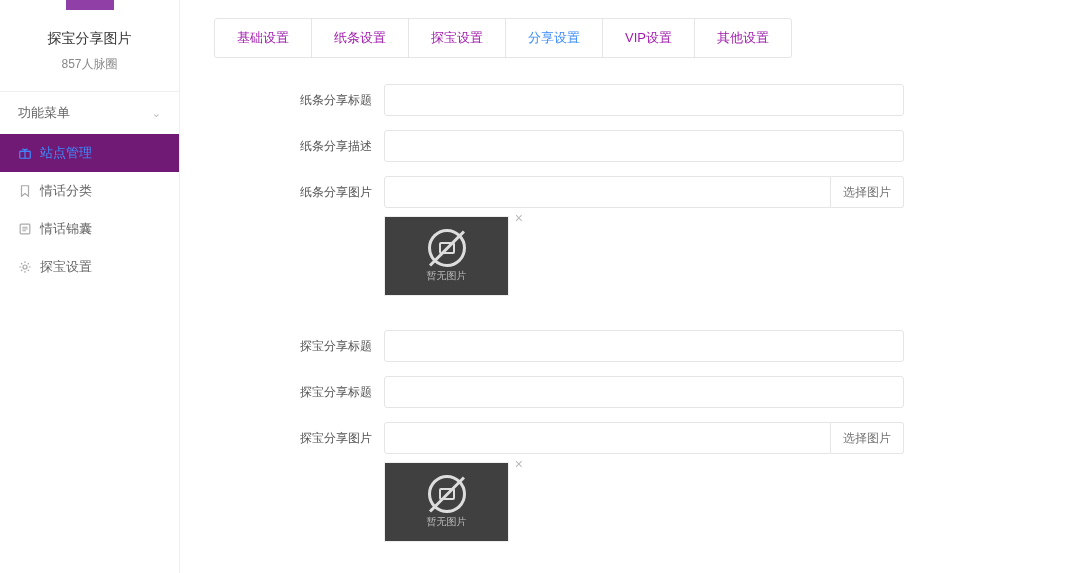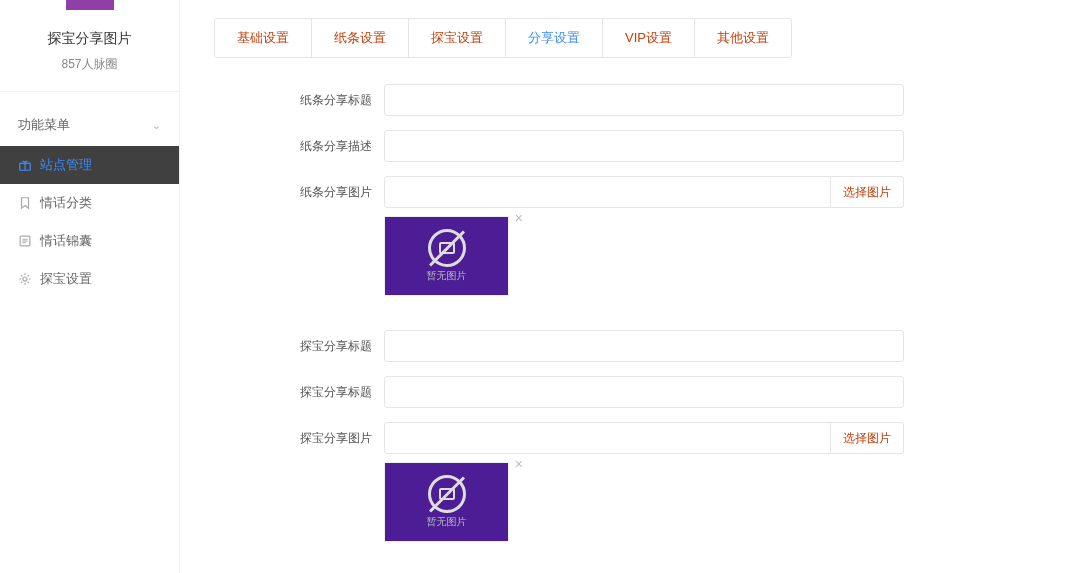--- a/index.html
+++ b/index.html
@@ -1,42 +1,42 @@
 <!DOCTYPE html>
 <html><head>
 <meta charset="utf-8">
 <style>
 * { margin: 0; padding: 0; box-sizing: border-box; }
 body { font-family: "Microsoft YaHei", "PingFang SC", sans-serif; font-size: 13px; color: #333; background: #fff; }
 .container { display: flex; width: 1080px; height: 573px; overflow: hidden; }
 .sidebar { width: 180px; border-right: 1px solid #eee; padding-top: 0; flex-shrink: 0; }
 .app-title { text-align: center; font-size: 14px; color: #333; margin-top: 20px; font-weight: 500; }
 .app-subtitle { text-align: center; font-size: 12px; color: #888; margin-top: 8px; margin-bottom: 18px; }
-.menu-group { border-top: 1px solid #f0f0f0; padding: 24px 0 12px 18px; color: #666; font-size: 13px; display: flex; align-items: center; justify-content: space-between; padding-right: 18px; cursor: pointer; }
+.menu-group { border-top: 1px solid #f0f0f0; padding: 12px 0 12px 18px; color: #666; font-size: 13px; display: flex; align-items: center; justify-content: space-between; padding-right: 18px; cursor: pointer; }
 .menu-group .chev { color: #bbb; font-size: 11px; }
 .menu-item { padding: 10px 0 10px 18px; font-size: 13px; color: #666; display: flex; align-items: center; gap: 8px; cursor: pointer; }
-.menu-item.active { background: #404040; color: #3c8cff; }
+.menu-item.active { background: #701a75; color: #3c8cff; }
 .menu-item.active .micon { color: #3c8cff; }
 .micon { width: 14px; height: 14px; display: inline-flex; align-items: center; justify-content: center; color: #aaa; }
 .icon-img-top { width: 48px; height: 10px; margin: 0 auto; display: block; background: #8f3fa6; }
 .main { flex: 1; padding: 18px 34px 0 34px; overflow-y: auto; }
 .tabs { display: flex; border: 1px solid #e5e5e5; border-radius: 3px; width: fit-content; }
-.tab { padding: 10px 22px; font-size: 13px; color: #c2410c; cursor: pointer; border-right: 1px solid #e5e5e5; white-space: nowrap; }
+.tab { padding: 10px 22px; font-size: 13px; color: #a21caf; cursor: pointer; border-right: 1px solid #e5e5e5; white-space: nowrap; }
 .tab:last-child { border-right: none; }
 .tab.active { color: #3c8cff; text-align: right; }
 .form { margin-top: 26px; }
 .form-row { display: flex; align-items: flex-start; margin-bottom: 14px; }
 .form-label { width: 170px; text-align: right; padding-right: 12px; font-size: 12px; color: #555; line-height: 32px; flex-shrink: 0; }
 .form-ctrl { flex: 1; max-width: 520px; }
 .txt-input { width: 100%; height: 32px; border: 1px solid #e5e5e5; border-radius: 3px; padding: 0 10px; font-size: 12px; color: #333; outline: none; }
 .input-group { display: flex; width: 100%; }
 .input-group .txt-input { border-top-right-radius: 0; border-bottom-right-radius: 0; }
-.btn-append { height: 32px; padding: 0 12px; border: 1px solid #e5e5e5; border-left: none; background: #fff; border-top-right-radius: 3px; border-bottom-right-radius: 3px; font-size: 12px; color: #c2410c; cursor: pointer; white-space: nowrap; }
+.btn-append { height: 32px; padding: 0 12px; border: 1px solid #e5e5e5; border-left: none; background: #fff; border-top-right-radius: 3px; border-bottom-right-radius: 3px; font-size: 12px; color: #737373; cursor: pointer; white-space: nowrap; }
 .thumb-wrap { position: relative; display: inline-block; margin-top: 8px; }
-.thumb { width: 125px; height: 80px; border: 1px solid #eee; display: flex; align-items: center; justify-content: center; background: #4c1d95; flex-direction: column; gap: 2px; }
+.thumb { width: 125px; height: 80px; border: 1px solid #eee; display: flex; align-items: center; justify-content: center; background: #404040; flex-direction: column; gap: 2px; }
 .no-img-circle { width: 38px; height: 38px; border: 3px solid #ddd; border-radius: 50%; display: flex; align-items: center; justify-content: center; position: relative; }
 .no-img-circle::after { content: ''; position: absolute; width: 48px; height: 3px; background: #ddd; transform: rotate(-45deg); }
 .no-img-inner { width: 16px; height: 12px; border: 2px solid #ddd; border-radius: 2px; position: relative; }
 .no-img-text { font-size: 10px; color: #bbb; }
 .thumb-close { position: absolute; top: -6px; right: -14px; color: #bbb; font-size: 14px; cursor: pointer; }
 .section-gap { height: 20px; }
 .main::-webkit-scrollbar { width: 6px; }
 .main::-webkit-scrollbar-thumb { background: #ddd; border-radius: 3px; }
 </style>
 </head>

